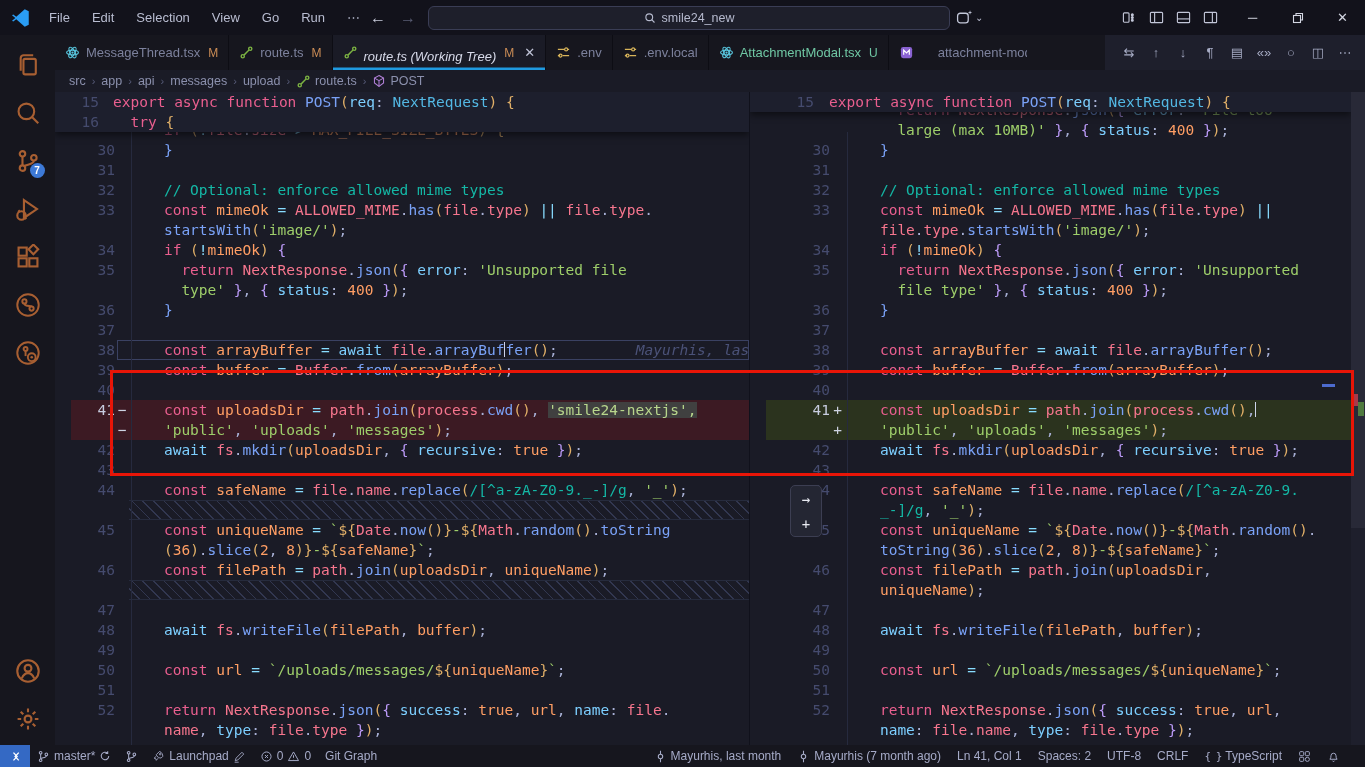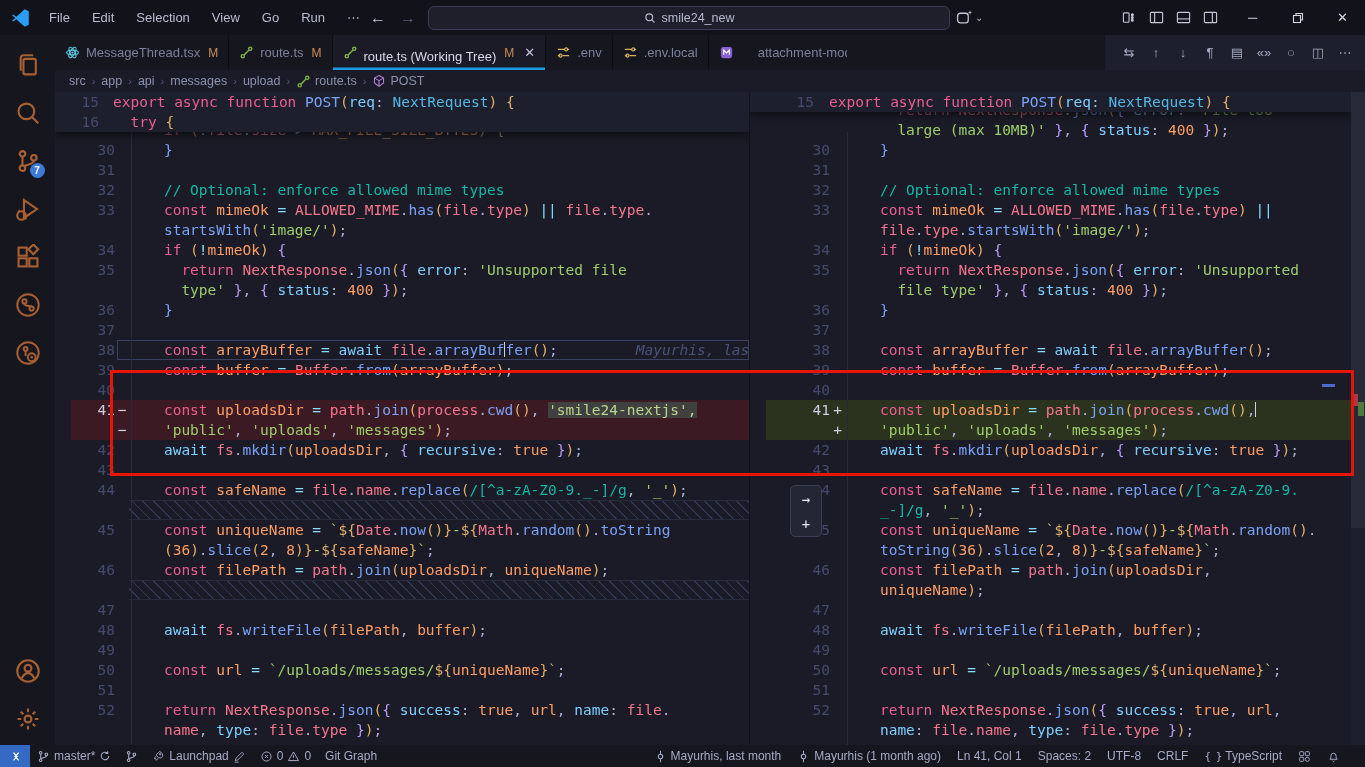--- a/index.html
+++ b/index.html
@@ -191,21 +191,21 @@
       <span class="badge badge-mod">M</span>
     </div>
     <div class="tab active">
       <span class="sb-ico">
         <svg width="15" height="15" viewBox="0 0 16 16" fill="none" stroke="#7cb342" stroke-width="1.5">
           <circle cx="4" cy="12" r="1.7"></circle>
           <circle cx="12" cy="4" r="1.7"></circle>
           <path d="M5.3 10.7C8 8.4 8 7.6 10.7 5.3"></path>
         </svg>
       </span>
-      <span style=" margin-top: 8px;">route.ts (Working Tree)</span>
+      <span style="font-style: italic; margin-top: 8px;">route.ts (Working Tree)</span>
       <span class="badge badge-mod">M</span>
       <span class="close">✕</span>
     </div>
     <div class="tab">
       <span class="sb-ico">
         <svg width="15" height="15" viewBox="0 0 16 16" fill="none" stroke="#d8b45a" stroke-width="1.3">
           <path d="M2 4.7h7M12.6 4.7H14M2 11.3h2.4M7 11.3h7"></path>
           <circle cx="10.8" cy="4.7" r="1.6"></circle>
           <circle cx="4.8" cy="11.3" r="1.6"></circle>
         </svg>
@@ -214,20 +214,32 @@
     </div>
     <div class="tab">
       <span class="sb-ico">
         <svg width="15" height="15" viewBox="0 0 16 16" fill="none" stroke="#d8b45a" stroke-width="1.3">
           <path d="M2 4.7h7M12.6 4.7H14M2 11.3h2.4M7 11.3h7"></path>
           <circle cx="10.8" cy="4.7" r="1.6"></circle>
           <circle cx="4.8" cy="11.3" r="1.6"></circle>
         </svg>
       </span>
       <span>.env.local</span>
+    </div>
+    <div class="tab lbl-unt">
+      <span class="sb-ico">
+        <svg width="15" height="15" viewBox="0 0 16 16" fill="none" stroke="#58c4dc" stroke-width="1.2">
+          <ellipse cx="8" cy="8" rx="6.3" ry="2.5"></ellipse>
+          <ellipse cx="8" cy="8" rx="6.3" ry="2.5" transform="rotate(60 8 8)"></ellipse>
+          <ellipse cx="8" cy="8" rx="6.3" ry="2.5" transform="rotate(120 8 8)"></ellipse>
+          <circle cx="8" cy="8" r="1.2" fill="#58c4dc" stroke="none"></circle>
+        </svg>
+      </span>
+      <span>AttachmentModal.tsx</span>
+      <span class="badge badge-unt">U</span>
     </div>
     <div class="tab truncated">
       <span class="sb-ico">
         <svg width="15" height="15" viewBox="0 0 16 16">
           <rect x="2" y="2" width="12" height="12" rx="2.5" fill="#8a63d2"></rect>
           <path d="M5 10.5v-5l3 3 3-3v5" stroke="#fff" stroke-width="1.2" fill="none"></path>
         </svg>
       </span>
       <span>attachment-mod</span>
     </div>
@@ -552,21 +564,21 @@
         </span>
         <span>Mayurhis, last month</span>
       </div>
       <div class="sb-item">
         <span class="sb-ico">
           <svg width="13" height="13" viewBox="0 0 16 16" fill="none" stroke="currentColor" stroke-width="1.3">
             <circle cx="8" cy="8" r="2.7"></circle>
             <path d="M8 .8v4.5M8 10.7V15.2"></path>
           </svg>
         </span>
-        <span>Mayurhis (1 month ago)</span>
+        <span>Mayurhis (7 month ago)</span>
       </div>
       <div class="sb-item">
         <span>Ln 41, Col 1</span>
       </div>
       <div class="sb-item">
         <span>Spaces: 2</span>
       </div>
       <div class="sb-item">
         <span>UTF-8</span>
       </div>

